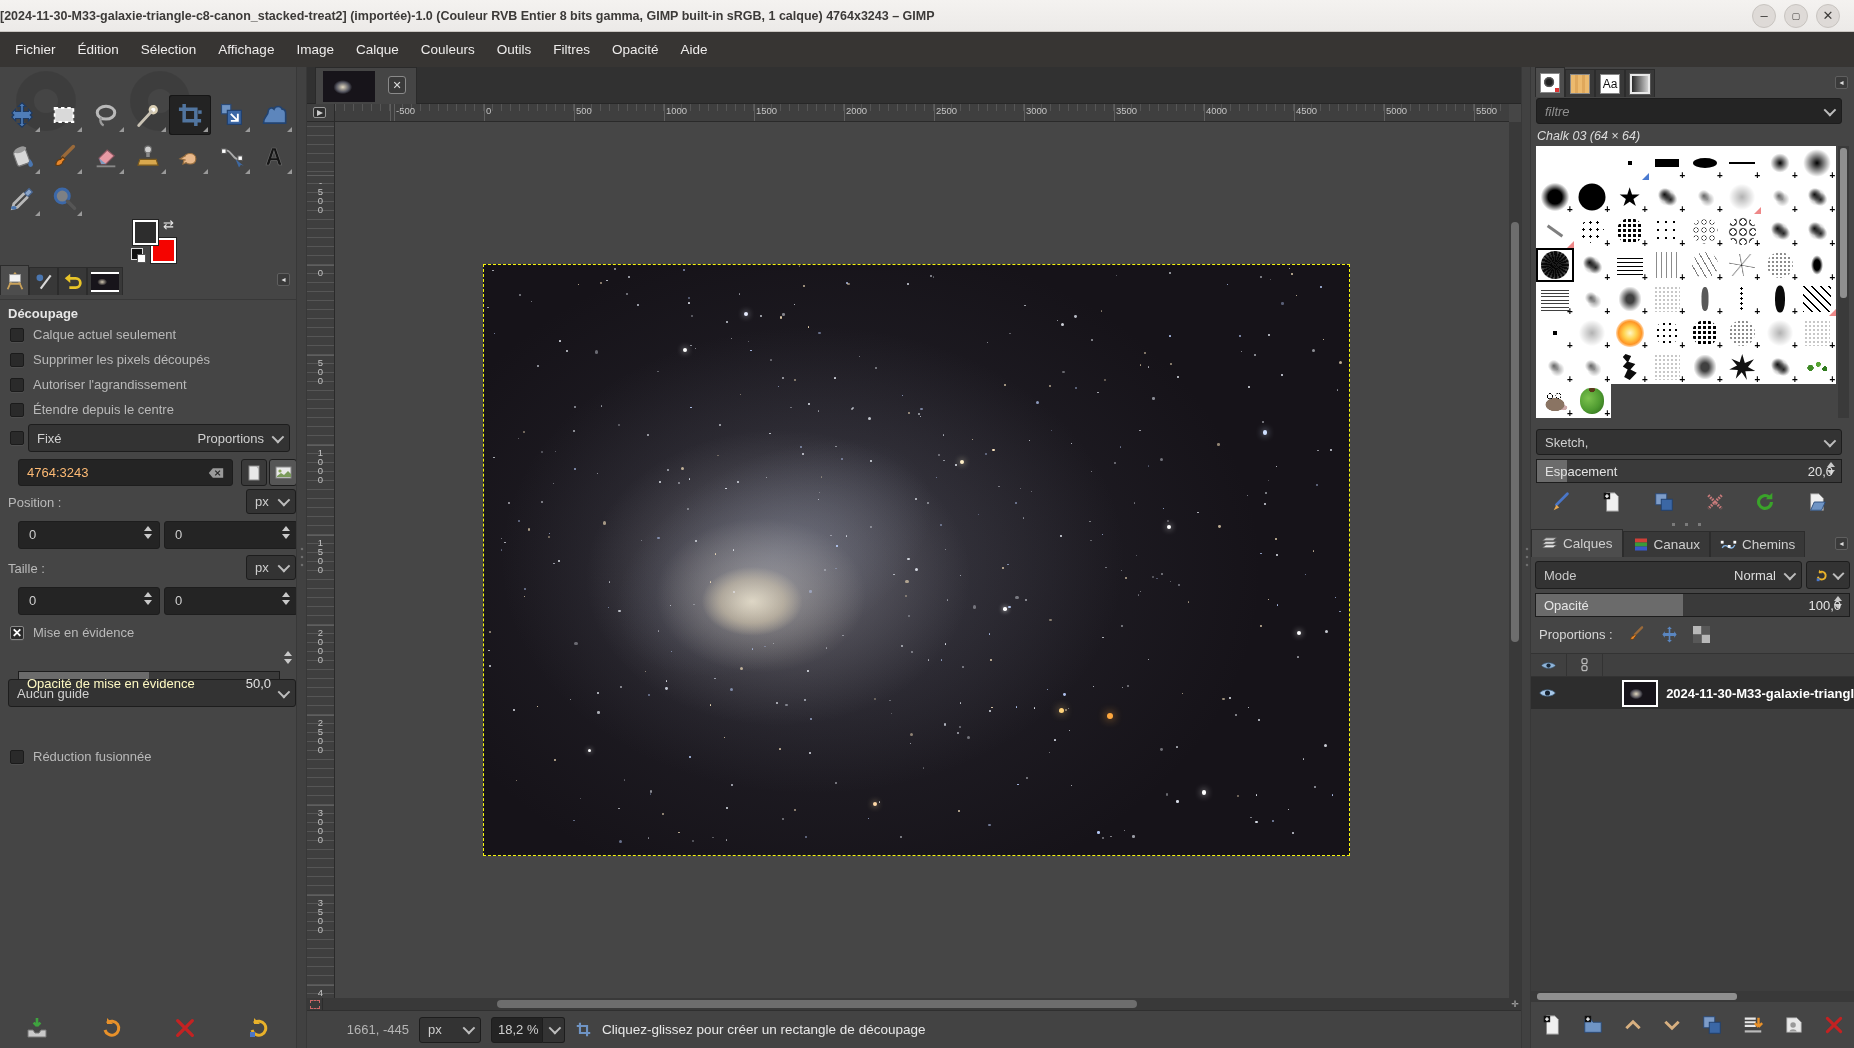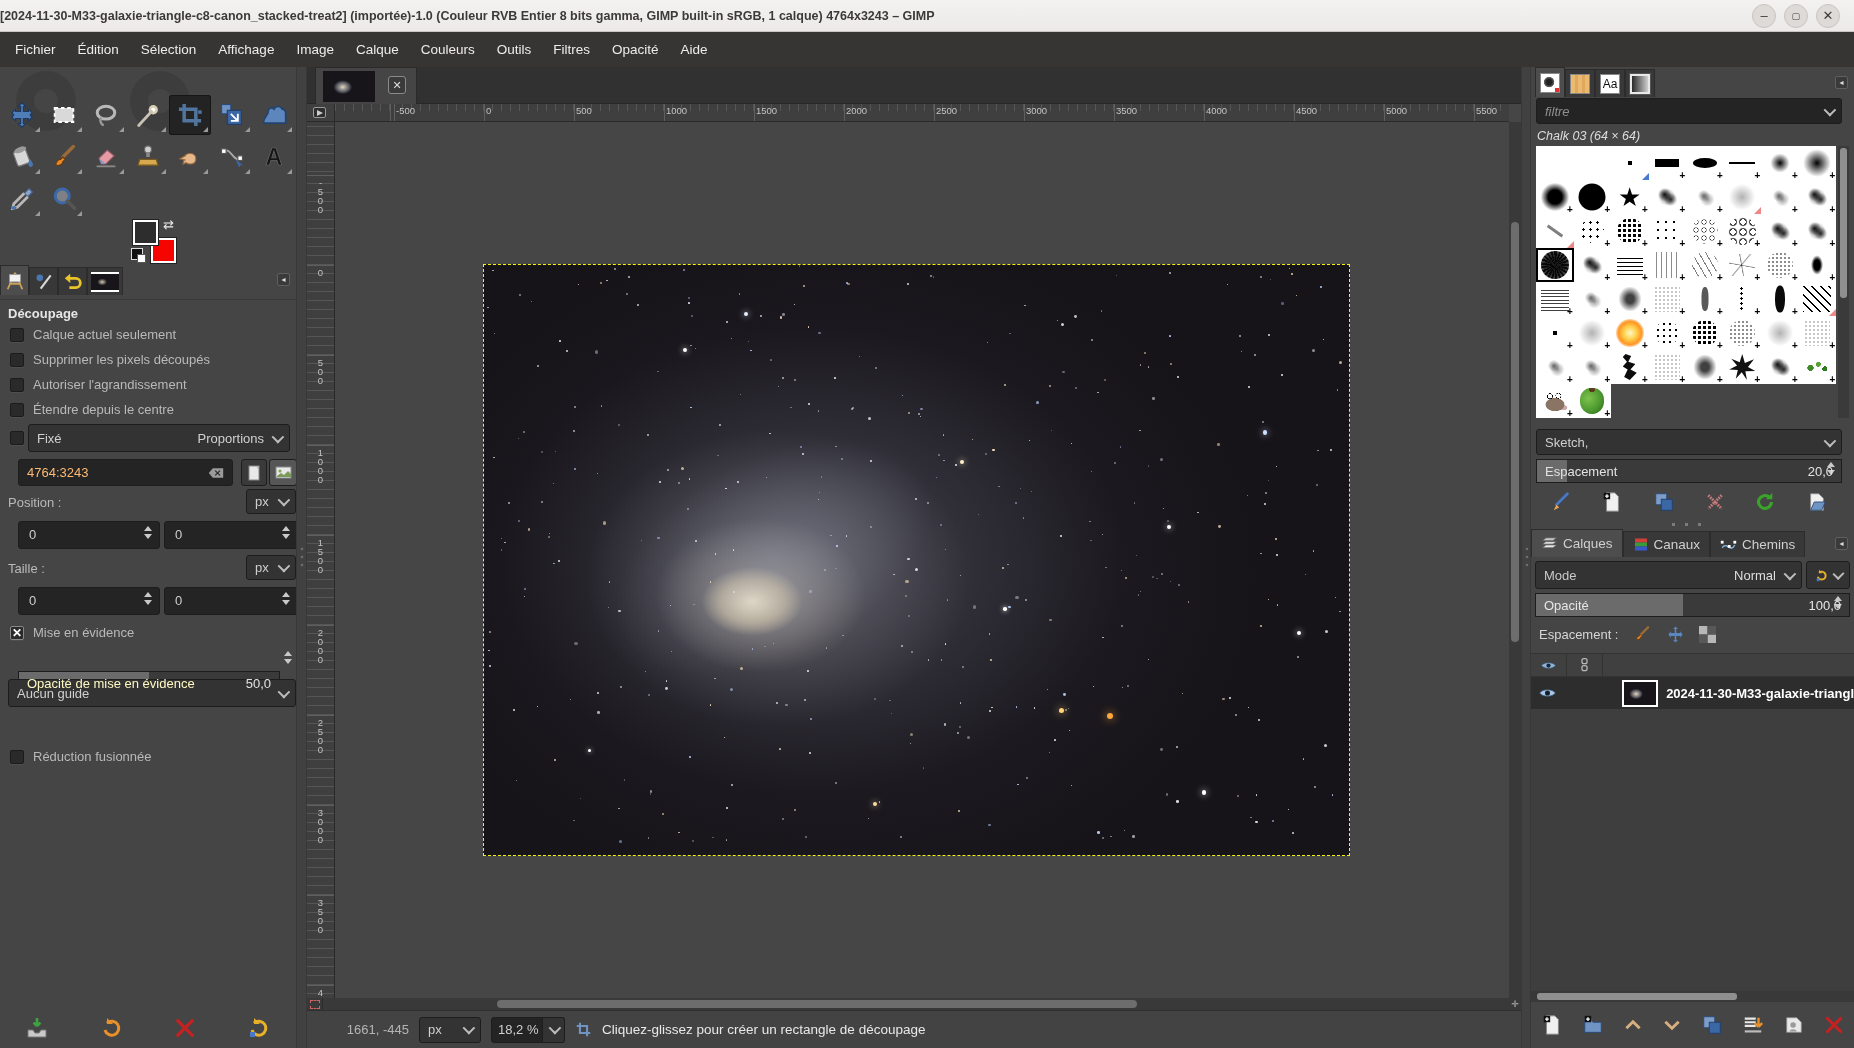--- a/index.html
+++ b/index.html
@@ -1334,21 +1334,21 @@
     <i class="fill" id="op-fill" style="width: 47%;"></i>
     <span class="lbl" style="color:#e6e6e6;">Opacité</span>
     <span style="margin-left:auto;color:#e6e6e6;font-size:13px;">100,0</span>
   </div>
   <span class="spin" style="left:303px;top:529px;position:absolute;">
       <i class="up"></i>
       <i class="dn"></i>
     </span>
 
   <div id="lockrow">
-    <span class="lbl" style="color:#d6d6d6;">Espacement :</span>
+    <span class="lbl" style="color:#d6d6d6;">Proportions :</span>
     <svg width="19" height="19" viewBox="0 0 24 24">
         <path d="M19 3l-9 9" stroke="#9a6a3a" stroke-width="3" stroke-linecap="round"></path>
         <path d="M10 12l-2 2c-2 0-3.4 1.6-3.4 4.2 2.6.8 5-1 5-2.6l2-2z" fill="#e8862a" stroke="#5f3a12"></path>
       </svg>
     <svg width="19" height="19" viewBox="0 0 24 24">
         <path d="M12 2l3 3h-2v5h5V8l3 4-3 4v-2h-5v5h2l-3 3-3-3h2v-5H6v2l-3-4 3-4v2h5V5H9z" fill="#5a86c0"></path>
       </svg>
     <svg width="17" height="17" viewBox="0 0 16 16">
         <rect width="8" height="8" fill="#b8b8b8"></rect>
         <rect x="8" y="8" width="8" height="8" fill="#b8b8b8"></rect>

